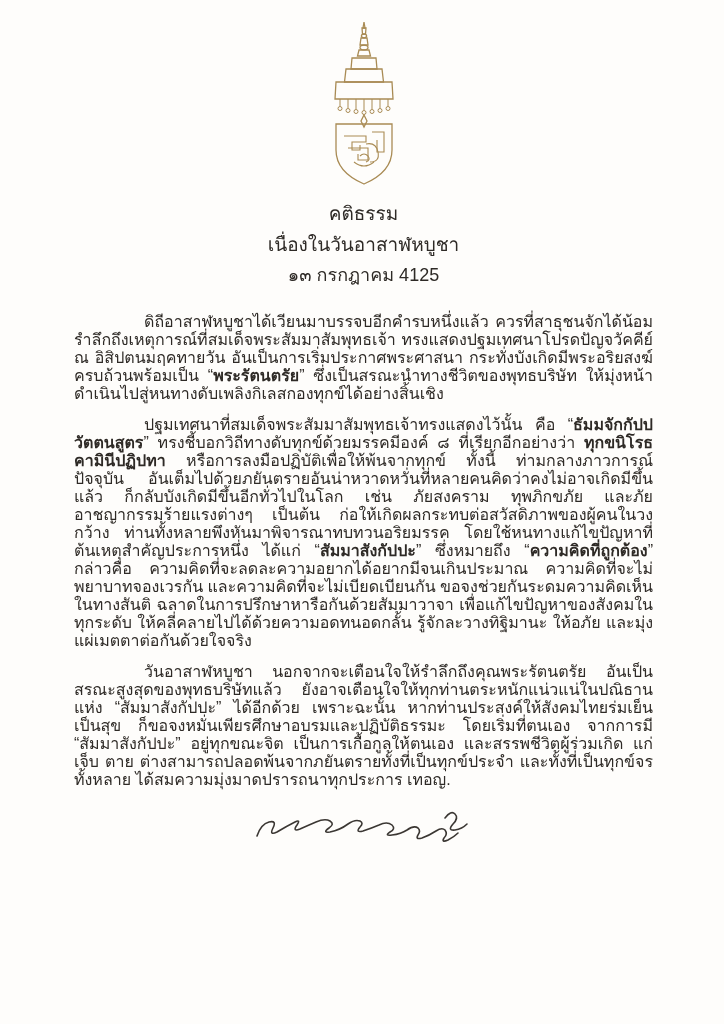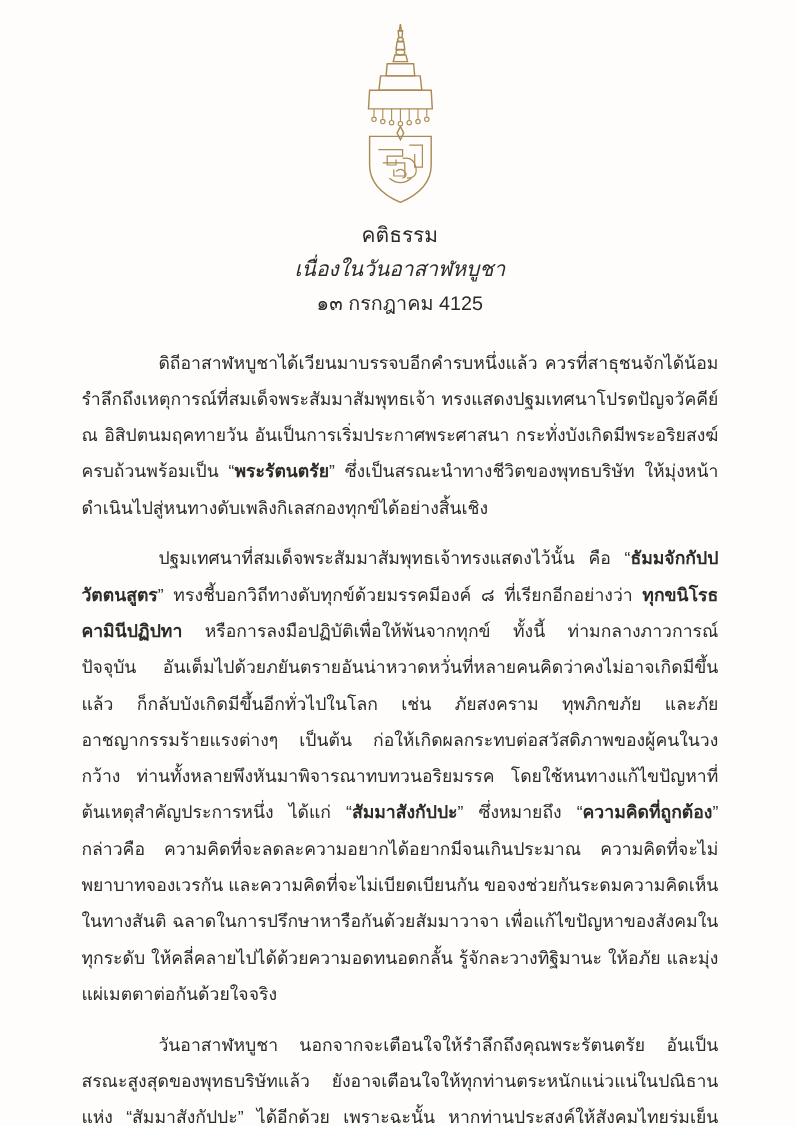--- a/index.html
+++ b/index.html
@@ -19,25 +19,25 @@
     text-align: center;
     margin-bottom: 6px;
   }
   .emblem-wrap svg { display: inline-block; }
   .title-block {
     text-align: center;
     line-height: 31px;
     margin-bottom: 22px;
   }
   .doc-title { font-size: 19px; }
-  .doc-subtitle { font-size: 19px; font-style: italic; }
+  .doc-subtitle { font-size: 19px; }
   .doc-date { font-size: 18px; }
   .body-text p {
     font-size: 16px;
-    line-height: 33px;
+    line-height: 18px;
     text-align: justify;
     text-indent: 70px;
     margin-bottom: 13px;
     word-break: break-word;
   }
   .signature-block {
     text-align: center;
     margin-top: 10px;
     line-height: 25px;
   }

